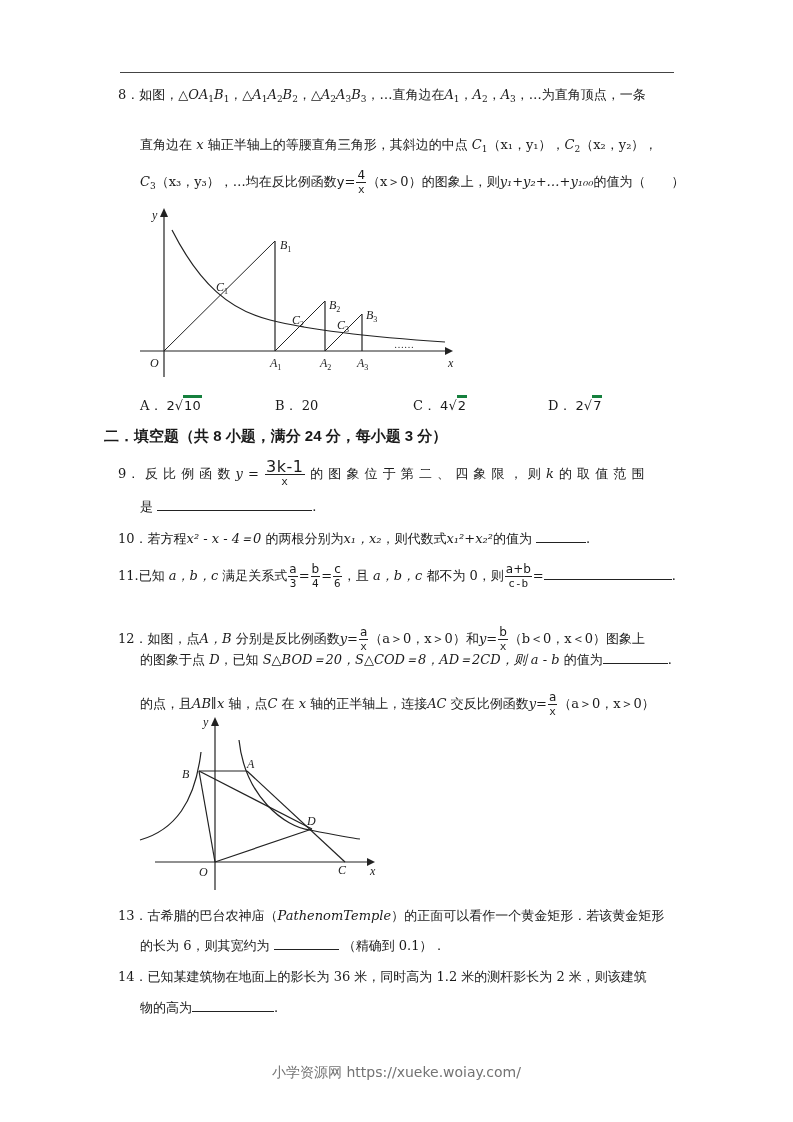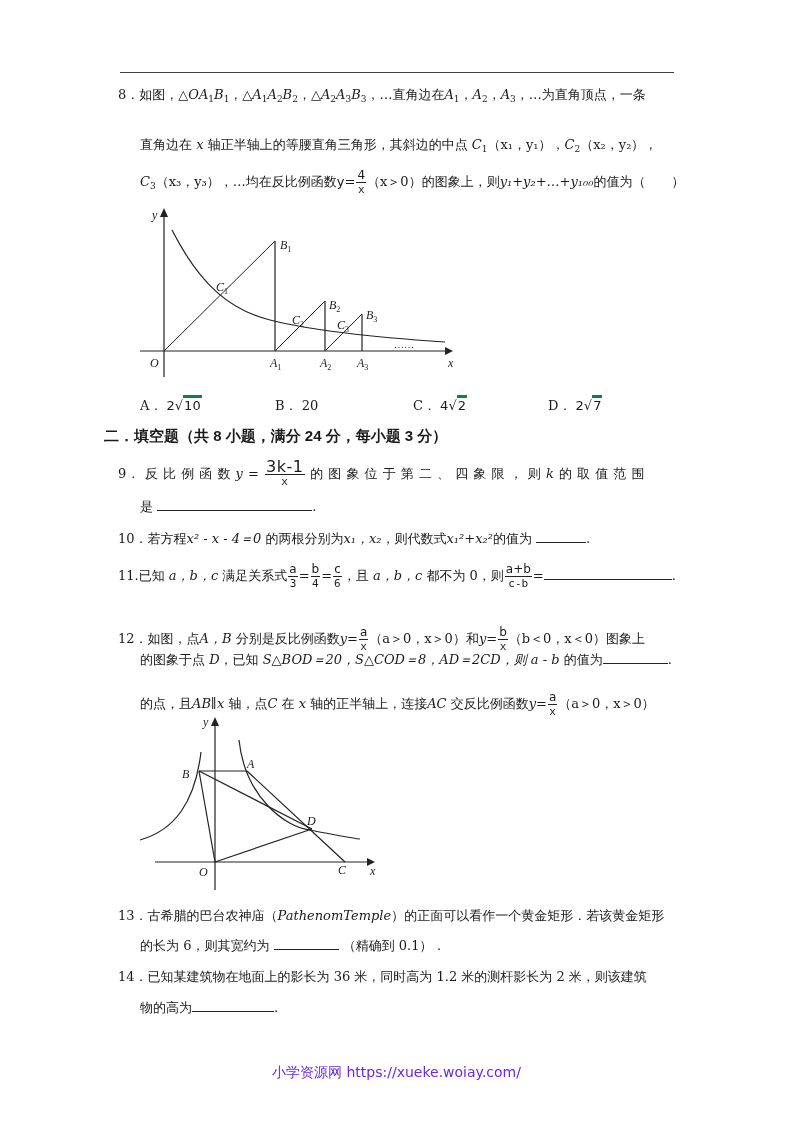--- a/index.html
+++ b/index.html
@@ -12,21 +12,21 @@
   sub { font-size:9px; vertical-align:-3px; }
   .frac { display:inline-block; vertical-align:middle; text-align:center; font-family:"DejaVu Sans","Liberation Sans",sans-serif; font-size:12px; line-height:14px; margin:0 1px; }
   .frac .num { display:block; border-bottom:1px solid #222; padding:0 1px; }
   .frac .den { display:block; font-family:"DejaVu Sans Mono","Liberation Mono",monospace; font-size:11px; }
   .blank { display:inline-block; border-bottom:1px solid #222; height:13px; vertical-align:baseline; }
   .sqrt { display:inline-block; font-family:"DejaVu Sans","Liberation Sans",sans-serif; }
   .sqrt .rad { border-top:3px solid #15803d; padding:0 1px; }
   .section { position:absolute; left:104px; font-weight:bold; font-family:Liberation Sans, sans-serif; font-size:15px; }
   .opt { position:absolute; top:397px; }
   .footer { position:absolute; top:1064px; left:0; width:793px; text-align:center;
-            font-family:"DejaVu Sans","Liberation Sans",sans-serif; font-size:14px; color:#6d28d9; }
+            font-family:"DejaVu Sans","Liberation Sans",sans-serif; font-size:14px; color:#737373; }
   svg text { font-family:"Liberation Serif","DejaVu Serif",serif; font-style:italic; font-size:12px; fill:#222; }
   svg .sub { font-size:8px; font-style:normal; }
 </style>
 </head>
 <body>
 
 <div class="rule"></div>
 
 <div class="line" style="top:85px;">
   <span>8．</span><span>如图，△</span><i>OA</i><sub>1</sub><i>B</i><sub>1</sub><span>，△</span><i>A</i><sub>1</sub><i>A</i><sub>2</sub><i>B</i><sub>2</sub><span>，△</span><i>A</i><sub>2</sub><i>A</i><sub>3</sub><i>B</i><sub>3</sub><span>，…直角边在</span><i>A</i><sub>1</sub><span>，</span><i>A</i><sub>2</sub><span>，</span><i>A</i><sub>3</sub><span>，…为直角顶点，一条</span>

